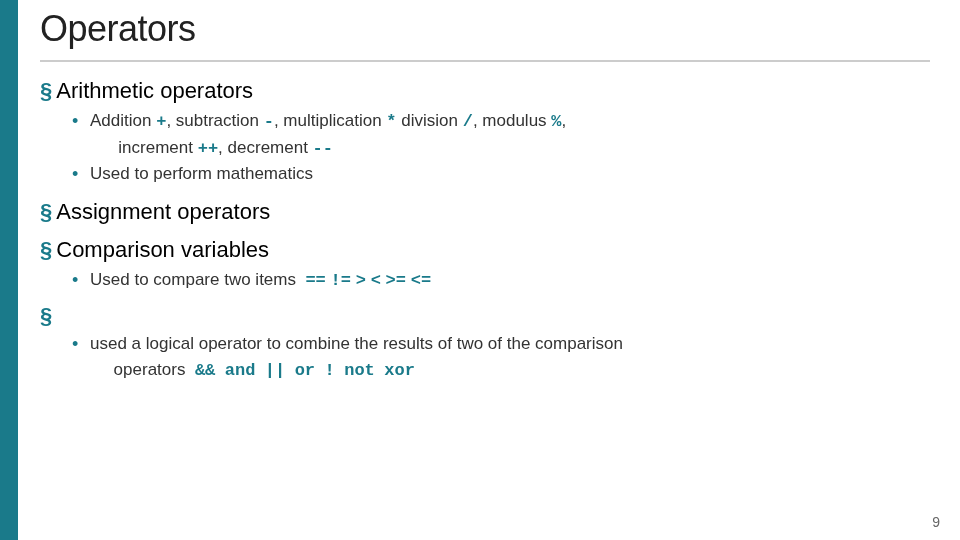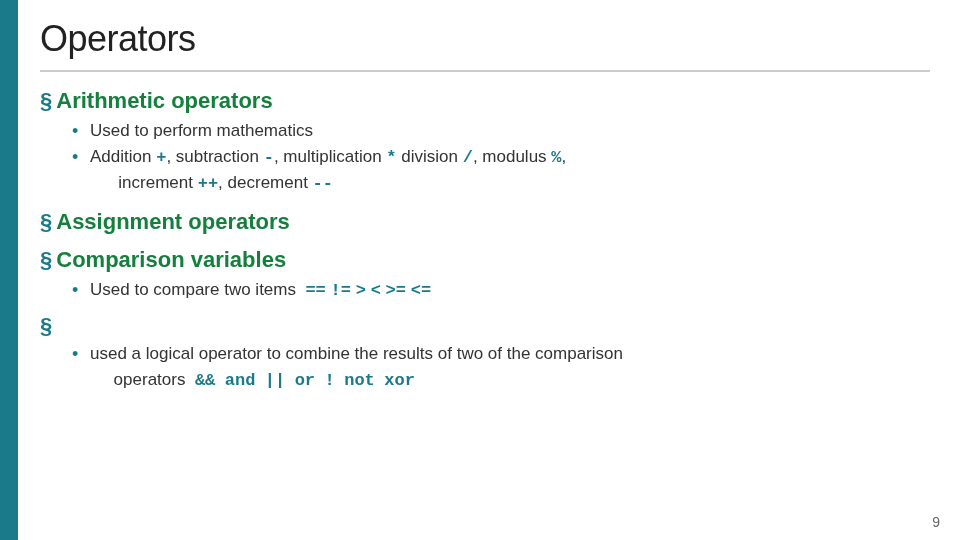--- a/index.html
+++ b/index.html
@@ -17,21 +17,21 @@
       position: absolute;
       left: 0;
       top: 0;
       width: 18px;
       height: 540px;
       background: #1a7a8a;
     }
 
     .main-content {
       margin-left: 30px;
-      padding: 18px 30px 18px 10px;
+      padding: 8px 30px 18px 10px;
     }
 
     .page-title {
       font-size: 36px;
       font-weight: 300;
       color: #222222;
       margin-bottom: 10px;
       letter-spacing: -0.5px;
     }
 
@@ -54,22 +54,22 @@
     .section-bracket {
       color: #1a7a8a;
       font-size: 22px;
       font-weight: bold;
       margin-right: 4px;
       line-height: 1;
     }
 
     .section-title {
       font-size: 22px;
-      font-weight: 700;
-      color: #15803d;
+      font-weight: 400;
+      color: #000000;
     }
 
     .bullet-list {
       list-style: none;
       margin-left: 32px;
     }
 
     .bullet-list li {
       font-size: 17px;
       color: #333333;
@@ -109,24 +109,24 @@
   <h1 class="page-title">Operators</h1>
   <hr class="divider">
 
   <div class="section">
     <div class="section-header">
       <span class="section-bracket">§</span>
       <span class="section-title">Arithmetic operators</span>
     </div>
     <ul class="bullet-list">
       <li>
-        <span>Used to perform mathematics</span>
+        <span>Addition <span class="code-teal">+</span>, subtraction <span class="code-teal">-</span>, multiplication <span class="code-teal">*</span> division <span class="code-teal">/</span>, modulus <span class="code-teal">%</span>,<br>&nbsp;&nbsp;&nbsp;&nbsp;&nbsp;&nbsp;increment <span class="code-teal">++</span>, decrement <span class="code-teal">--</span></span>
       </li>
       <li>
-        <span>Addition <span class="code-teal">+</span>, subtraction <span class="code-teal">-</span>, multiplication <span class="code-teal">*</span> division <span class="code-teal">/</span>, modulus <span class="code-teal">%</span>,<br>&nbsp;&nbsp;&nbsp;&nbsp;&nbsp;&nbsp;increment <span class="code-teal">++</span>, decrement <span class="code-teal">--</span></span>
+        <span>Used to perform mathematics</span>
       </li>
     </ul>
   </div>
 
   <div class="section">
     <div class="section-header">
       <span class="section-bracket">§</span>
       <span class="section-title">Assignment operators</span>
     </div>
   </div>

